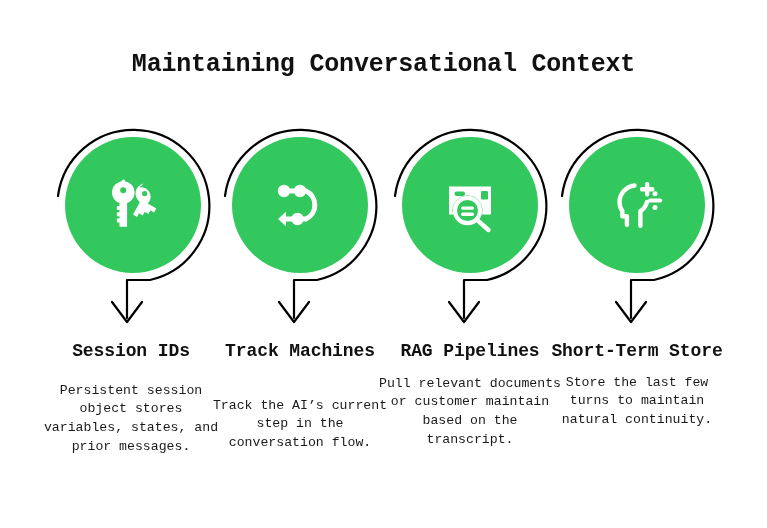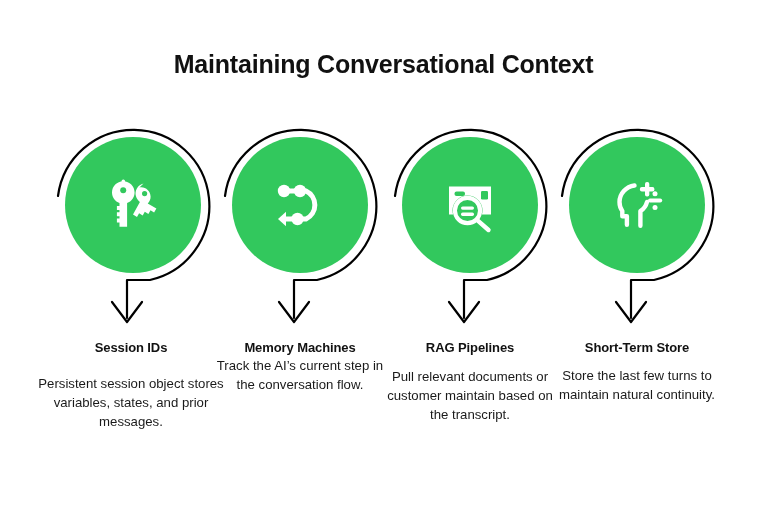--- a/index.html
+++ b/index.html
@@ -14,20 +14,21 @@
     overflow: hidden;
     position: relative;
   }
 
   #infographic {
     position: absolute;
     left: 0;
     top: 0;
     width: 767px;
     height: 528px;
+    font-family: Liberation Mono, monospace;
   }
 
   
   .title {
     position: absolute;
     left: 0;
     top: 50px;
     width: 767px;
     text-align: center;
     font-size: 25px;
@@ -65,38 +66,38 @@
   }
 
   
   .col {
     position: absolute;
     top: 340px;
     width: 186px;
     text-align: center;
   }
   .col-heading {
-    font-size: 13px;
+    font-size: 18px;
     font-weight: bold;
     color: #111111;
     line-height: 1.25;
     letter-spacing: -0.1px;
   }
   .col-body {
     margin-top: 19px;
     font-size: 13.2px;
     color: #1a1a1a;
     line-height: 1.42;
   }
   
   .col.c0 { left: 38px; }
   .col.c1 { left: 207px; }
   .col.c2 { left: 377px; }
   .col.c3 { left: 544px; }
-  .col.c1 .col-body { margin-top: 1px; }
+  .col.c1 .col-body { margin-top: 34px; }
   .col.c2 .col-body { margin-top: 12px; }
   .col.c3 .col-body { margin-top: 11px; }
 </style>
 </head>
 <body>
 
 <div id="infographic">
 
   <div class="title">Maintaining Conversational Context</div>
 
@@ -207,21 +208,21 @@
       </g>
     </svg>
   </div>
 
   <div class="col c0">
     <div class="col-heading">Session IDs</div>
     <div class="col-body">Persistent session object stores variables, states, and prior messages.</div>
   </div>
 
   <div class="col c1">
-    <div class="col-heading">Memory Machines</div>
+    <div class="col-heading">Track Machines</div>
     <div class="col-body">Track the AI’s current step in the conversation flow.</div>
   </div>
 
   <div class="col c2">
     <div class="col-heading">RAG Pipelines</div>
     <div class="col-body">Pull relevant documents or customer maintain based on the transcript.</div>
   </div>
 
   <div class="col c3">
     <div class="col-heading">Short-Term Store</div>

